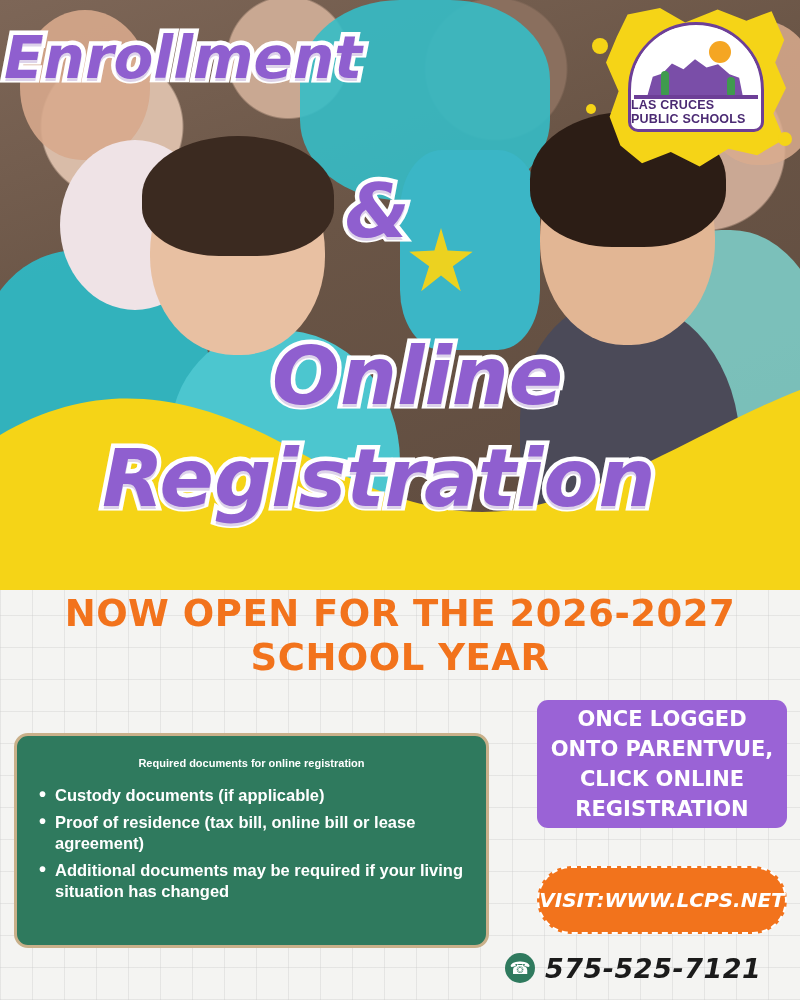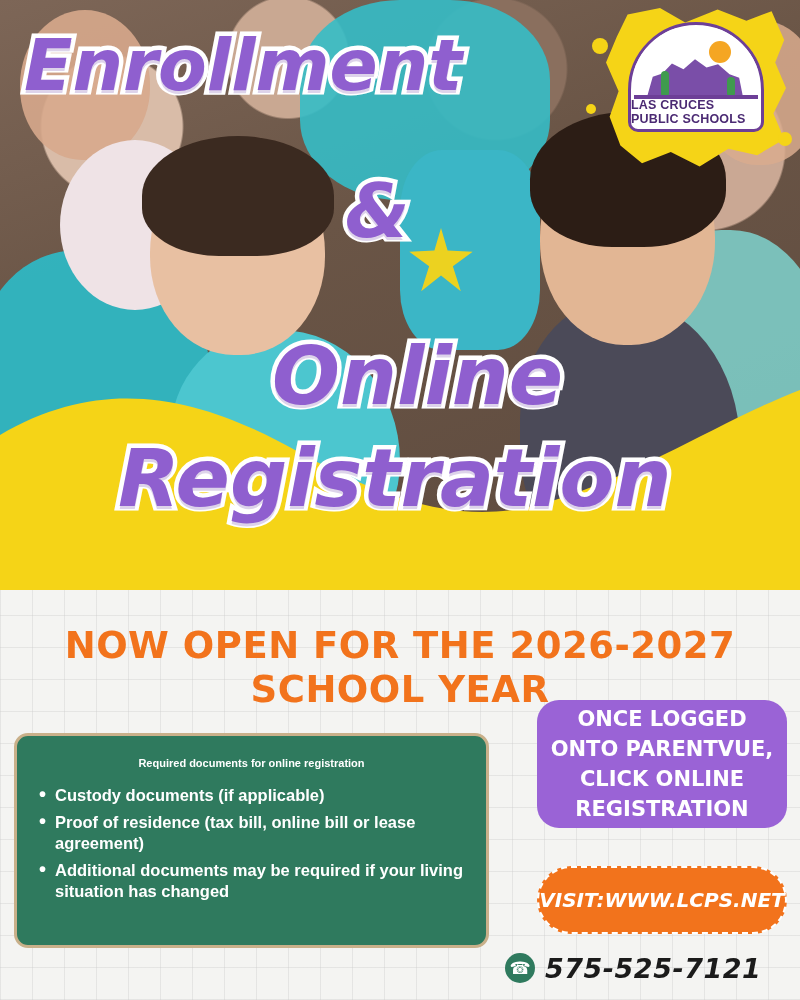--- a/index.html
+++ b/index.html
@@ -104,43 +104,42 @@
     position: absolute;
     font-family: "DejaVu Sans", sans-serif;
     font-weight: bold;
     font-style: italic;
     color: #8f5fcf;
     -webkit-text-stroke: 9px #ffffff;
     paint-order: stroke fill;
     text-shadow: 0 3px 0 rgba(120,80,170,.25);
     white-space: nowrap;
   }
-  .hl-1 { left: 24px; top: 24px;  font-size: 71px; }
+  .hl-1 { left: 4px; top: 24px;  font-size: 58px; }
   .hl-amp { left: 345px; top: 168px; font-size: 74px; }
   .hl-2 { left: 272px; top: 330px; font-size: 80px; }
-  .hl-3 { left: 118px; top: 432px; font-size: 80px; }
+  .hl-3 { left: 102px; top: 432px; font-size: 80px; }
 
   .star {
     position: absolute; left: 408px; top: 228px; width: 66px; height: 66px;
     background: #f5d417;
     clip-path: polygon(50% 0%, 60% 34%, 98% 36%, 68% 58%, 80% 96%, 50% 72%, 20% 96%, 32% 58%, 2% 36%, 40% 34%);
     opacity: .95;
   }
 
   
   .subhead {
     position: absolute; left: 0; top: 592px; width: 800px;
     text-align: center;
     color: #f2731c;
     font-family: "DejaVu Sans", sans-serif;
     font-weight: bold;
     font-size: 37px;
     line-height: 44px;
     letter-spacing: .5px;
-    margin-top: 32px;
   }
 
   
   .green-box {
     position: absolute; left: 14px; top: 733px; width: 475px; height: 215px;
     background: #2f7a5e;
     border: 3px solid #c9b08a;
     border-radius: 14px;
     color: #ffffff;
     padding: 14px 16px 10px 16px;
@@ -155,21 +154,21 @@
     font-weight: bold; font-size: 16.5px; line-height: 21px;
   }
   .green-list li::before {
     content: "•"; position: absolute; left: 6px; top: -1px; font-size: 20px;
   }
 
   
   .purple-box {
     position: absolute; left: 537px; top: 700px; width: 250px; height: 128px;
     background: #9a63d6;
-    border-radius: 22px;
+    border-radius: 11px;
     color: #ffffff;
     display: flex; align-items: center; justify-content: center;
     text-align: center;
     font-family: "DejaVu Sans", sans-serif;
     font-weight: bold;
     font-size: 21px;
     line-height: 30px;
     padding: 6px 10px;
   }
 

